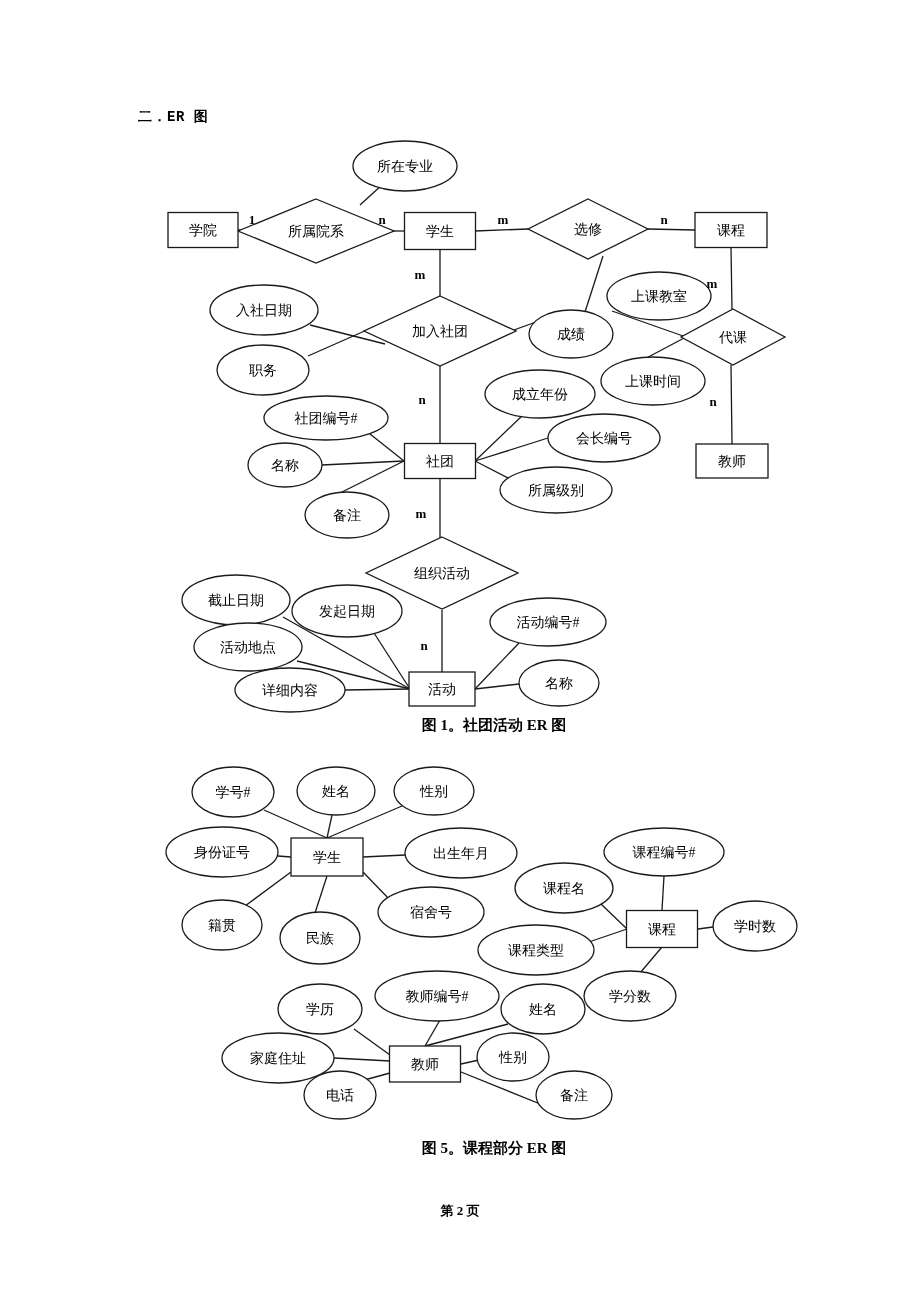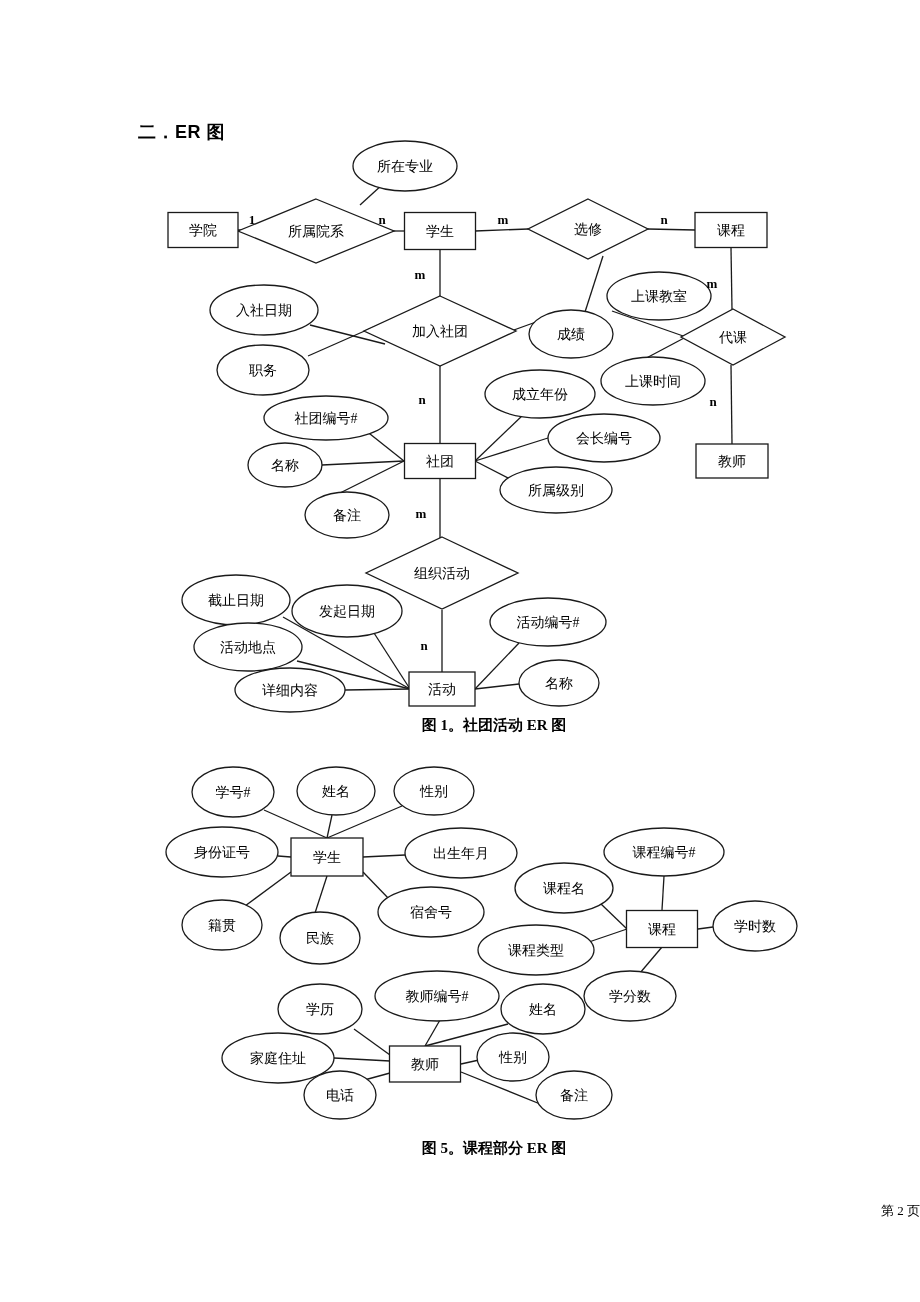--- a/index.html
+++ b/index.html
@@ -17,46 +17,46 @@
   }
   .page {
     position: relative;
     width: 920px;
     height: 1302px;
     background: #ffffff;
   }
   .section-heading {
     position: absolute;
     left: 138px;
-    top: 120px;
-    font-family: Liberation Sans, sans-serif;
-    font-weight: bold;
-    font-size: 18px;
+    top: 108px;
+    font-family: Liberation Mono, monospace;
+    font-weight: bold;
+    font-size: 14px;
     letter-spacing: 0.5px;
     white-space: nowrap;
   }
   .fig-caption {
     position: absolute;
     font-family: "Liberation Serif", "DejaVu Serif", serif;
     font-weight: bold;
     font-size: 15px;
     white-space: nowrap;
     text-align: center;
     padding-left: 34px;
   }
   #caption-1 { left: 0; top: 716px; width: 920px; }
   #caption-2 { left: 0; top: 1139px; width: 920px; }
   .page-footer {
     position: absolute;
     left: 0;
     top: 1202px;
     width: 920px;
-    text-align: right;
-    font-family: "Liberation Serif", "DejaVu Serif", serif;
-    font-weight: normal;
+    text-align: center;
+    font-family: "Liberation Serif", "DejaVu Serif", serif;
+    font-weight: bold;
     font-size: 13px;
   }
   svg.er {
     position: absolute;
     left: 0;
     top: 0;
   }
   .er .shape {
     fill: #ffffff;
     stroke: #1a1a1a;

